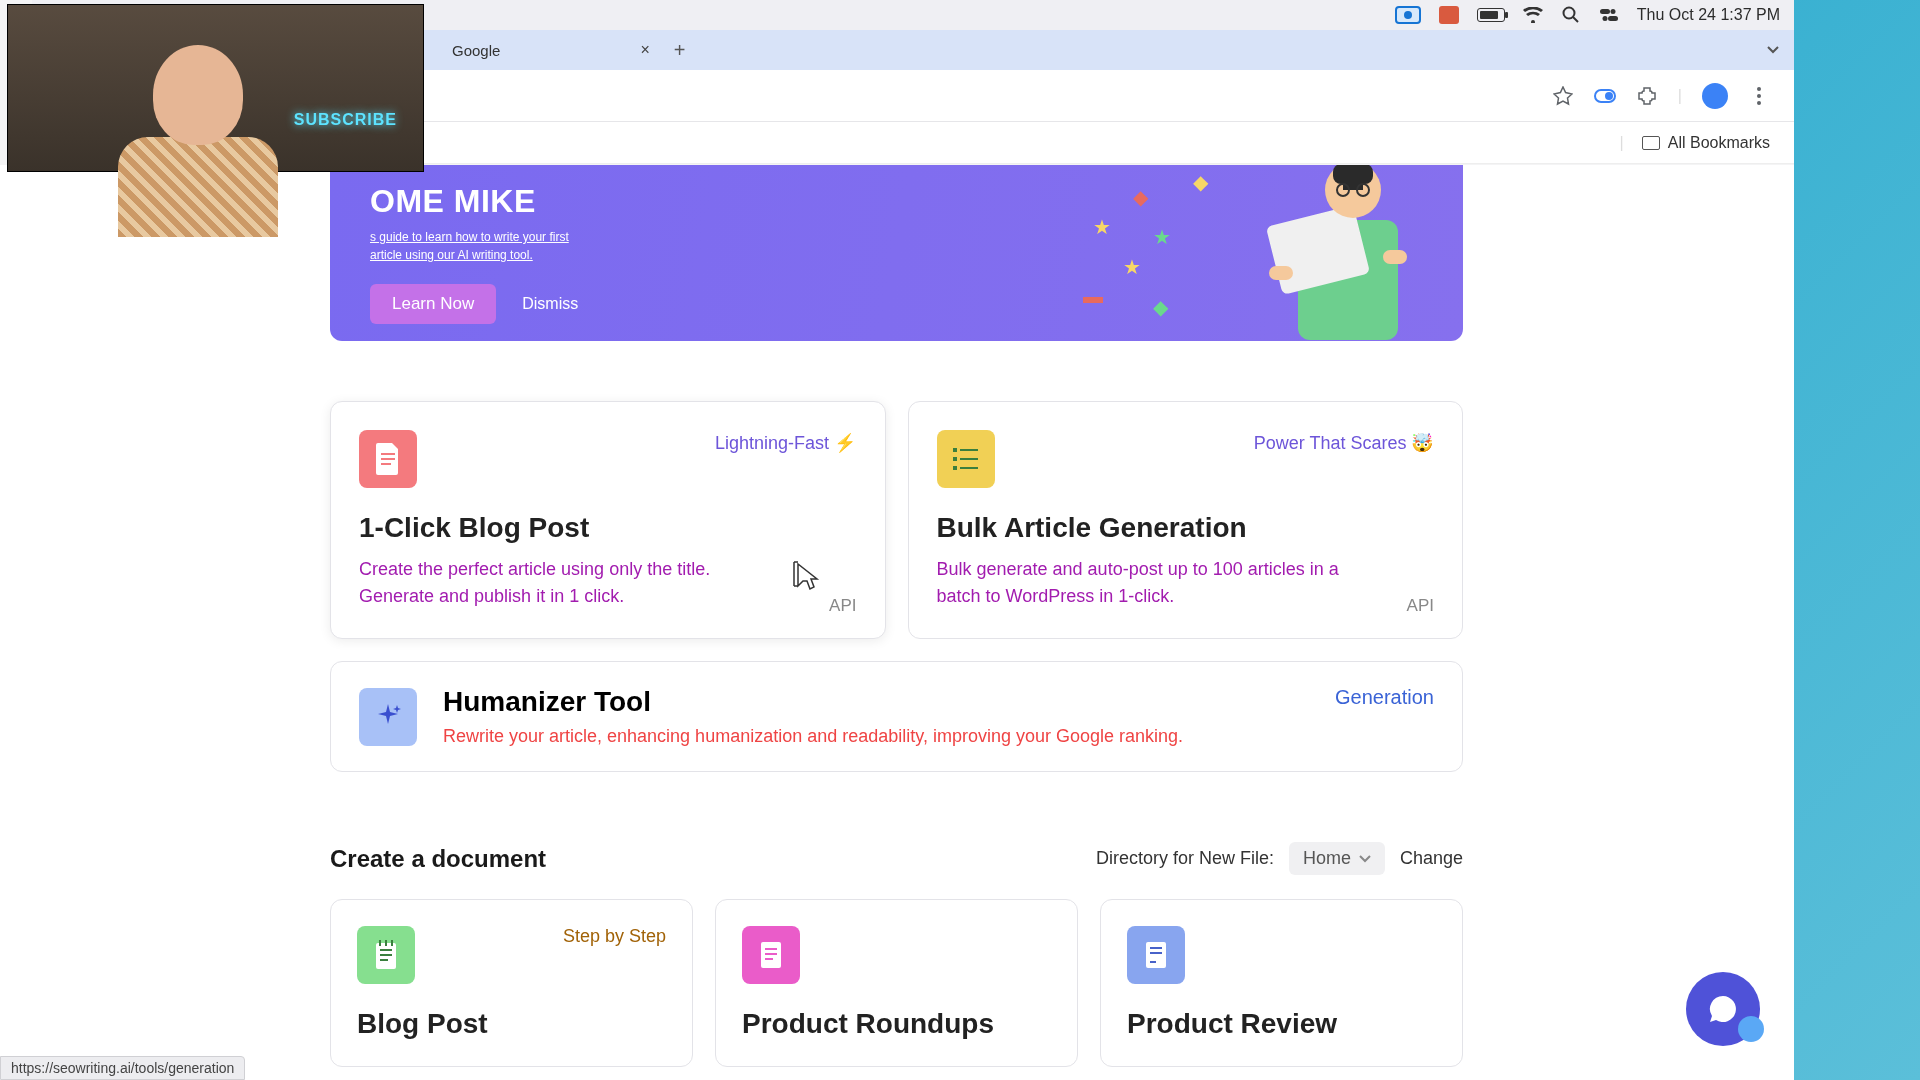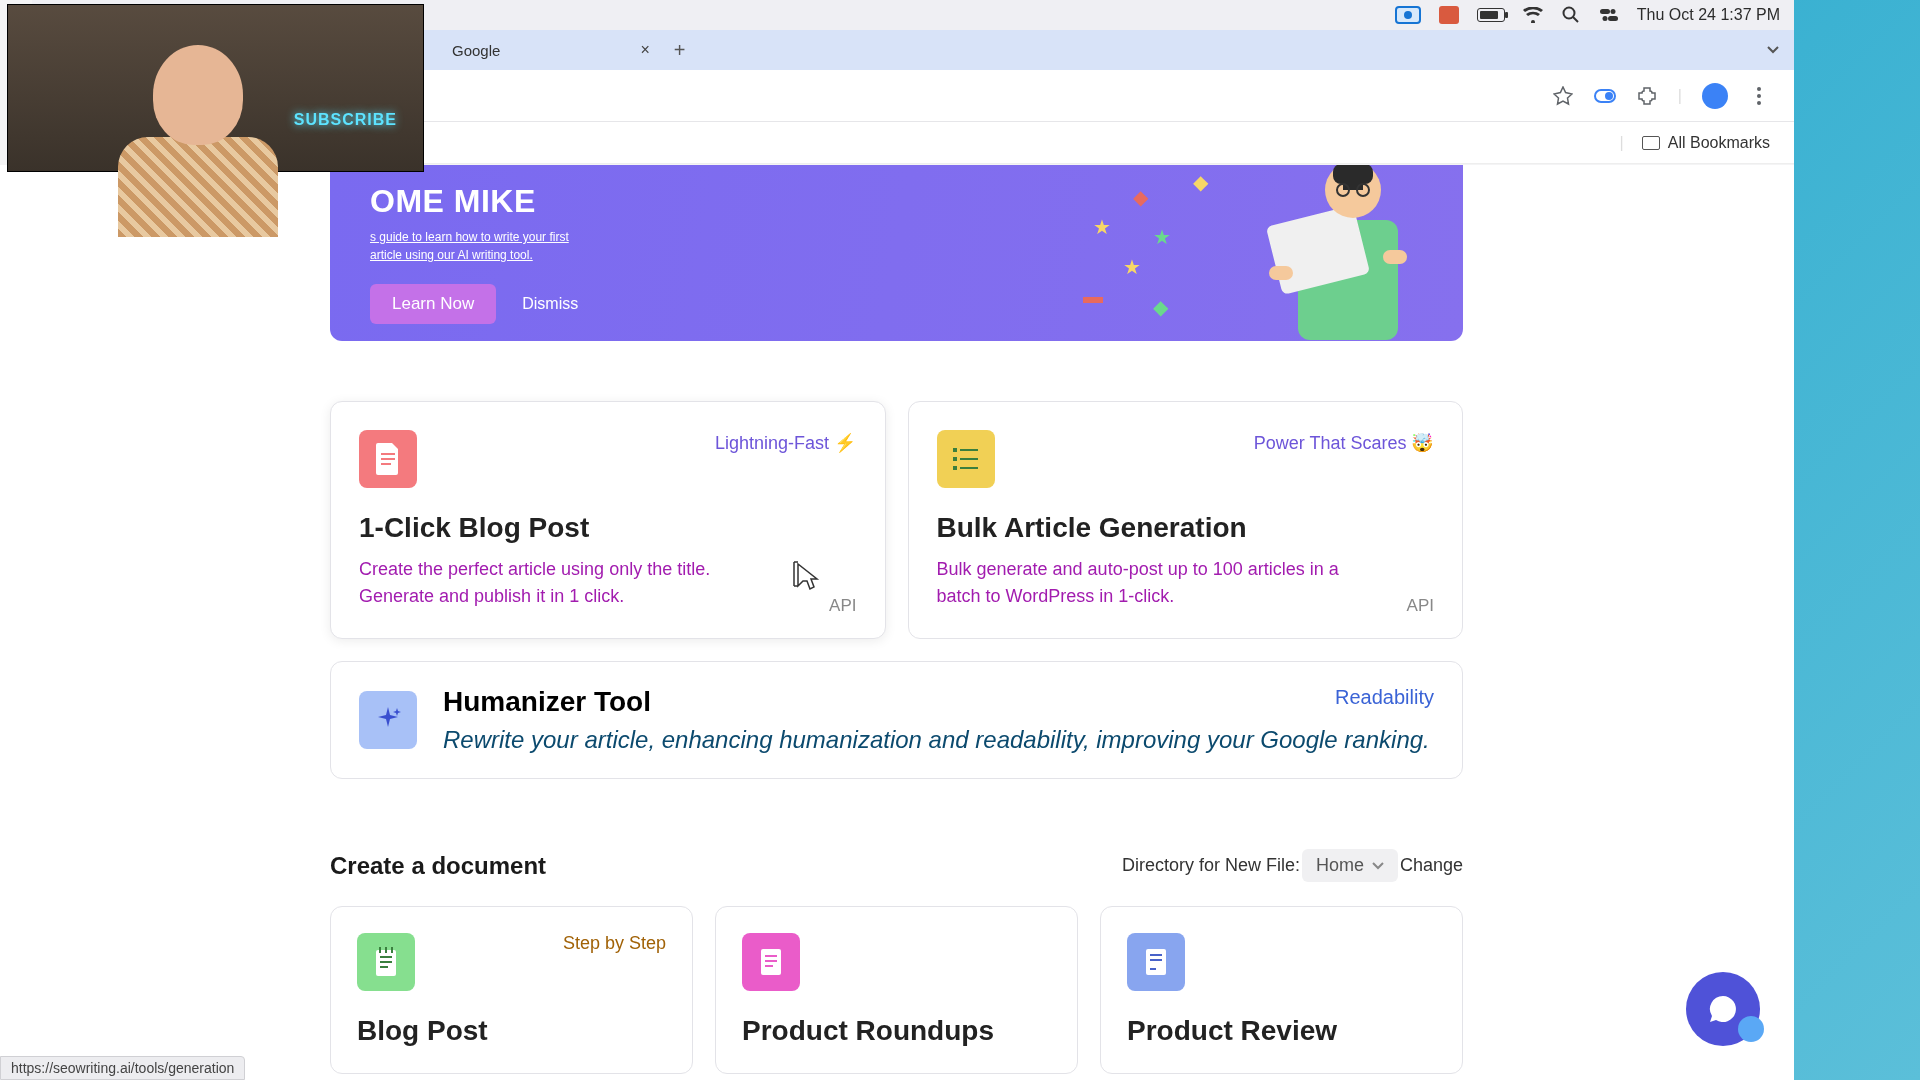--- a/index.html
+++ b/index.html
@@ -70,25 +70,25 @@
   .card-icon.green{ background:#86df8f;}
   .card-icon.pink{ background:#ea5cc9;}
   .card-icon.lav{ background:#88a5ef;}
   .badge-tr{ position:absolute; top:30px; right:28px; font-size:18px; color:#6d55d9; font-weight:500;}
   .badge-br{ position:absolute; bottom:22px; right:28px; font-size:17px; color:#888;}
   .card h3{ font-size:28px; font-weight:700; color:#222; margin-bottom:12px;}
   .card p{ font-size:18px; color:#a21caf; line-height:1.5; max-width:85%;}
   
   .wide-card{ margin-top:22px; background:#fff; border:1px solid #e3e3e8; border-radius:12px; padding:24px 28px; display:flex; align-items:center; gap:26px; position:relative;}
   .wide-card .txt h3{font-size:28px; font-weight:700; margin-bottom:8px;}
-  .wide-card .txt p{font-size:24px; color:#0c4a6e;font-style:italic;}
+  .wide-card .txt p{font-size:18px; color:#ef4444;}
   .readability{ position:absolute; right:28px; top:24px; color:#3a63d6; font-size:20px;}
   
   
-  .dir-row{ display:flex; align-items:center; gap:2px; font-size:18px; color:#333;}
+  .dir-row{ display:flex; align-items:center; gap:15px; font-size:18px; color:#333;}
   .dir-select{ background:#f0f0f2; padding:6px 14px; border-radius:6px; display:inline-flex; align-items:center; gap:8px; color:#555;}
   
   .doc-row{ display:flex; gap:22px; margin-top:24px;}
   .doc-card{ flex:1; background:#fff; border:1px solid #e3e3e8; border-radius:12px; padding:26px; position:relative;}
   .doc-card h3{font-size:28px; font-weight:700; color:#222; margin-top:22px;}
   .step-badge{position:absolute; top:26px; right:26px; color:#a16207; font-size:18px;}
   
   
   .webcam{ position:absolute; left:7px; top:4px; width:417px; height:168px; background:#222; border:1px solid #000;}
   .webcam-inner{position:relative; width:100%; height:100%; background:linear-gradient(#584b3f,#3a322a);}
@@ -274,21 +274,21 @@
         <div class="card-icon blue" style="margin-bottom:0;">
           <svg width="30" height="30" viewBox="0 0 30 30">
               <path d="M15 2l2 8 8 2-8 2-2 8-2-8-8-2 8-2z" fill="#3a4fcf"></path>
               <path d="M24 3l1 3 3 1-3 1-1 3-1-3-3-1 3-1z" fill="#3a4fcf"></path>
             </svg>
         </div>
         <div class="txt">
           <h3>Humanizer Tool</h3>
           <p>Rewrite your article, enhancing humanization and readability, improving your Google ranking.</p>
         </div>
-        <div class="readability">Readability</div>
+        <div class="readability">Generation</div>
       </div>
     </div>
 
     <div class="section" style="margin-top:70px;">
       <div class="section-head">
         <div class="section-title">Create a document</div>
         <div class="dir-row">
           <span>Directory for New File:</span>
           <span class="dir-select">
             <span>Home</span>

